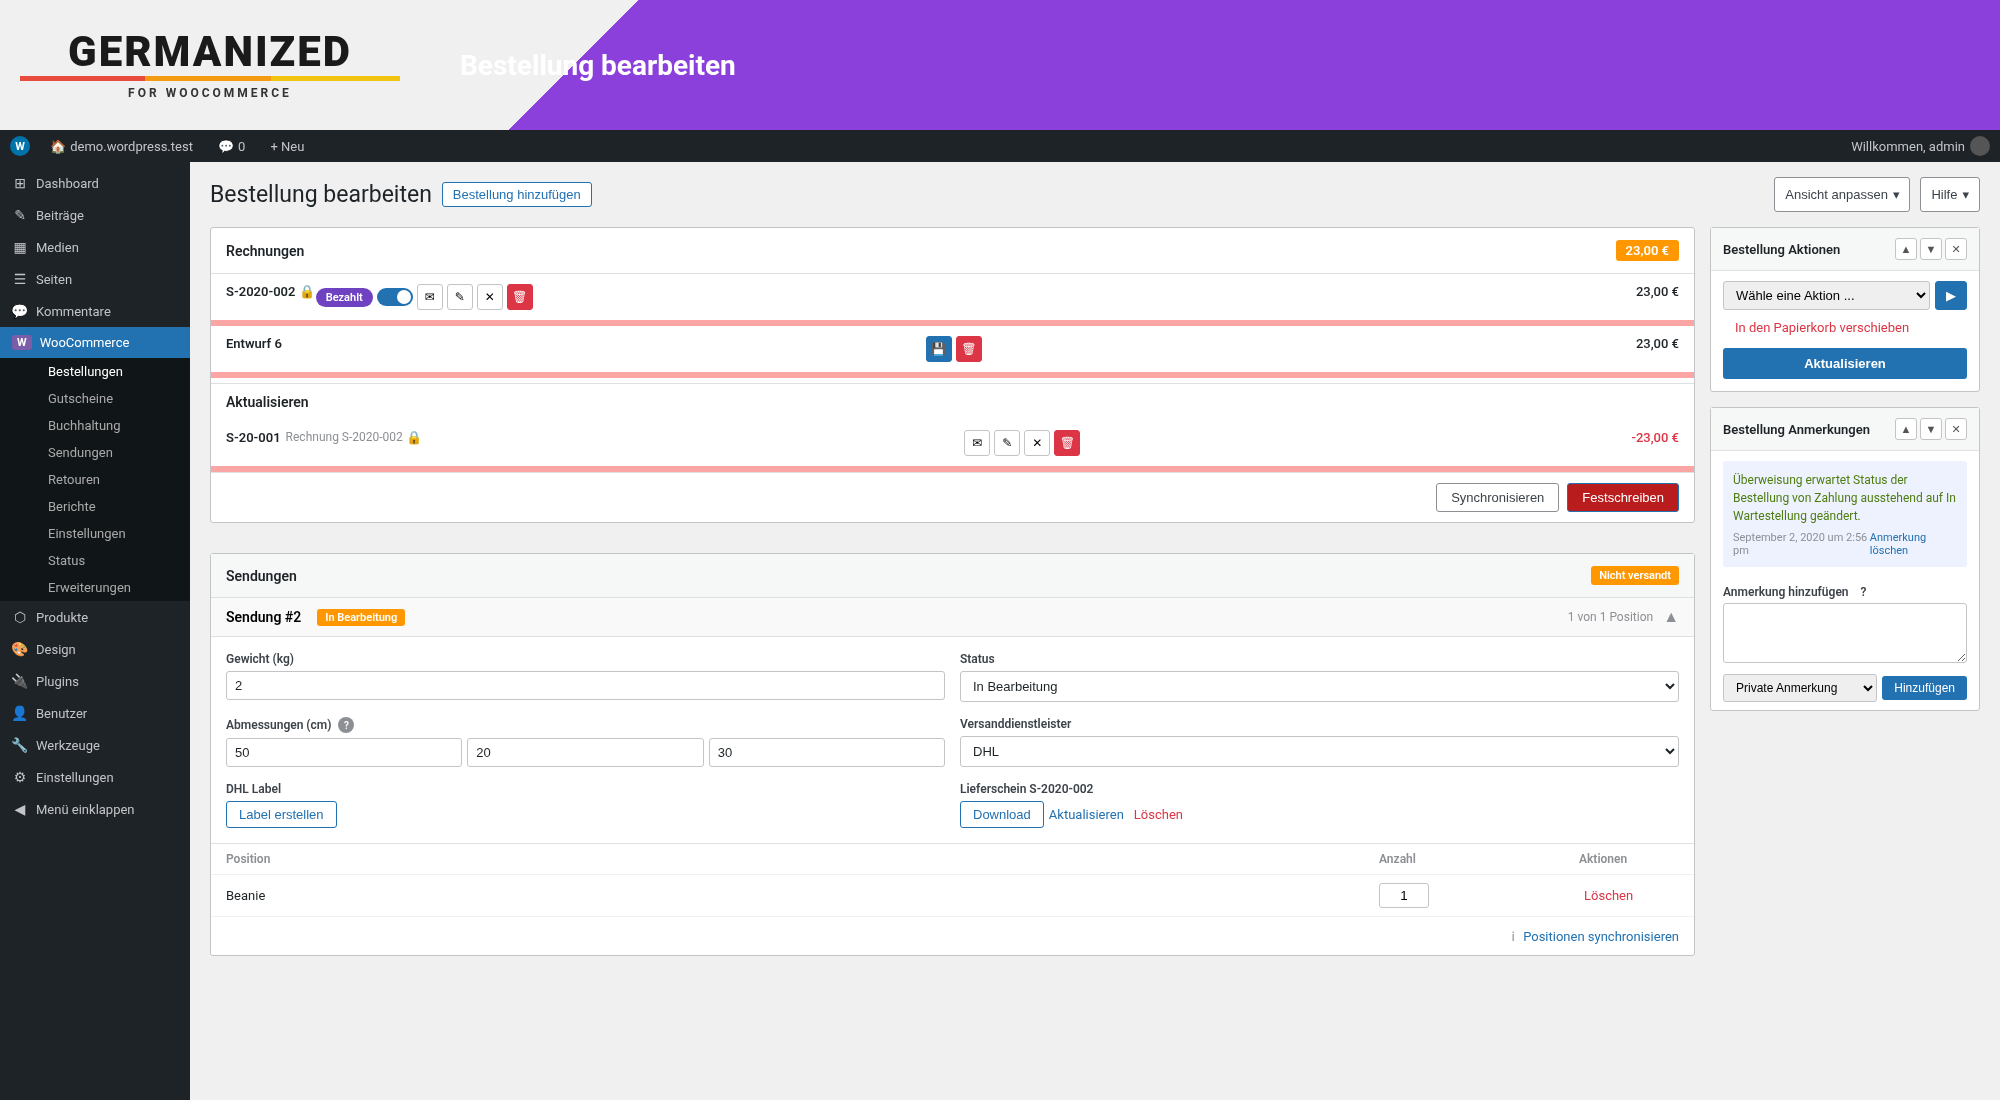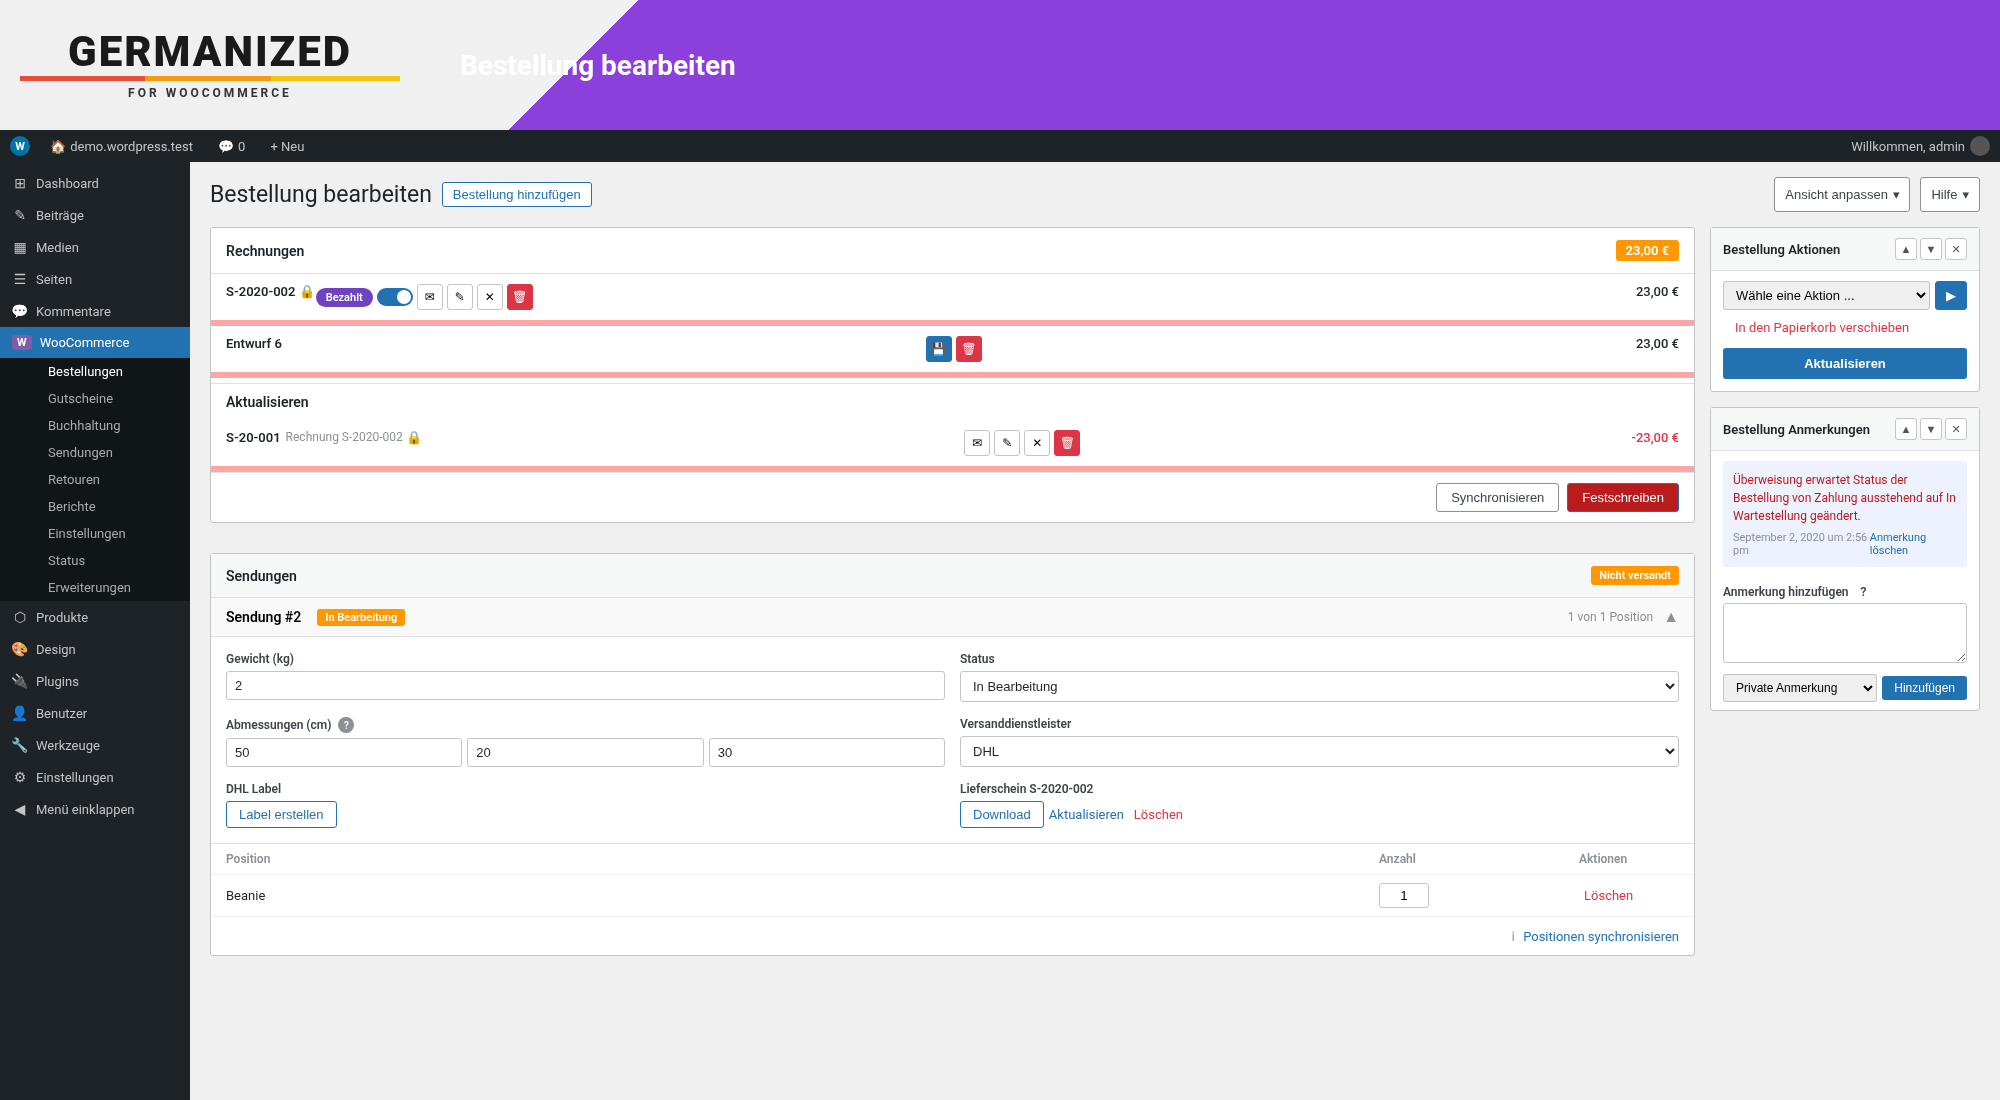--- a/index.html
+++ b/index.html
@@ -522,21 +522,21 @@
       font-weight: 600;
     }
 
     
     .note-box {
       margin: 10px 12px;
       background: #eef2ff;
       border-radius: 3px;
       padding: 10px;
     }
-    .note-text { font-size: 12px; color: #b91c1c; line-height: 1.5; }
+    .note-text { font-size: 12px; color: #4d7c0f; line-height: 1.5; }
     .note-meta {
       display: flex;
       align-items: center;
       justify-content: space-between;
       margin-top: 6px;
     }
     .note-time { font-size: 11px; color: #8c8f94; }
     .note-delete-link { color: #2271b1; font-size: 11px; cursor: pointer; text-decoration: none; }
 
     .add-note-label {

